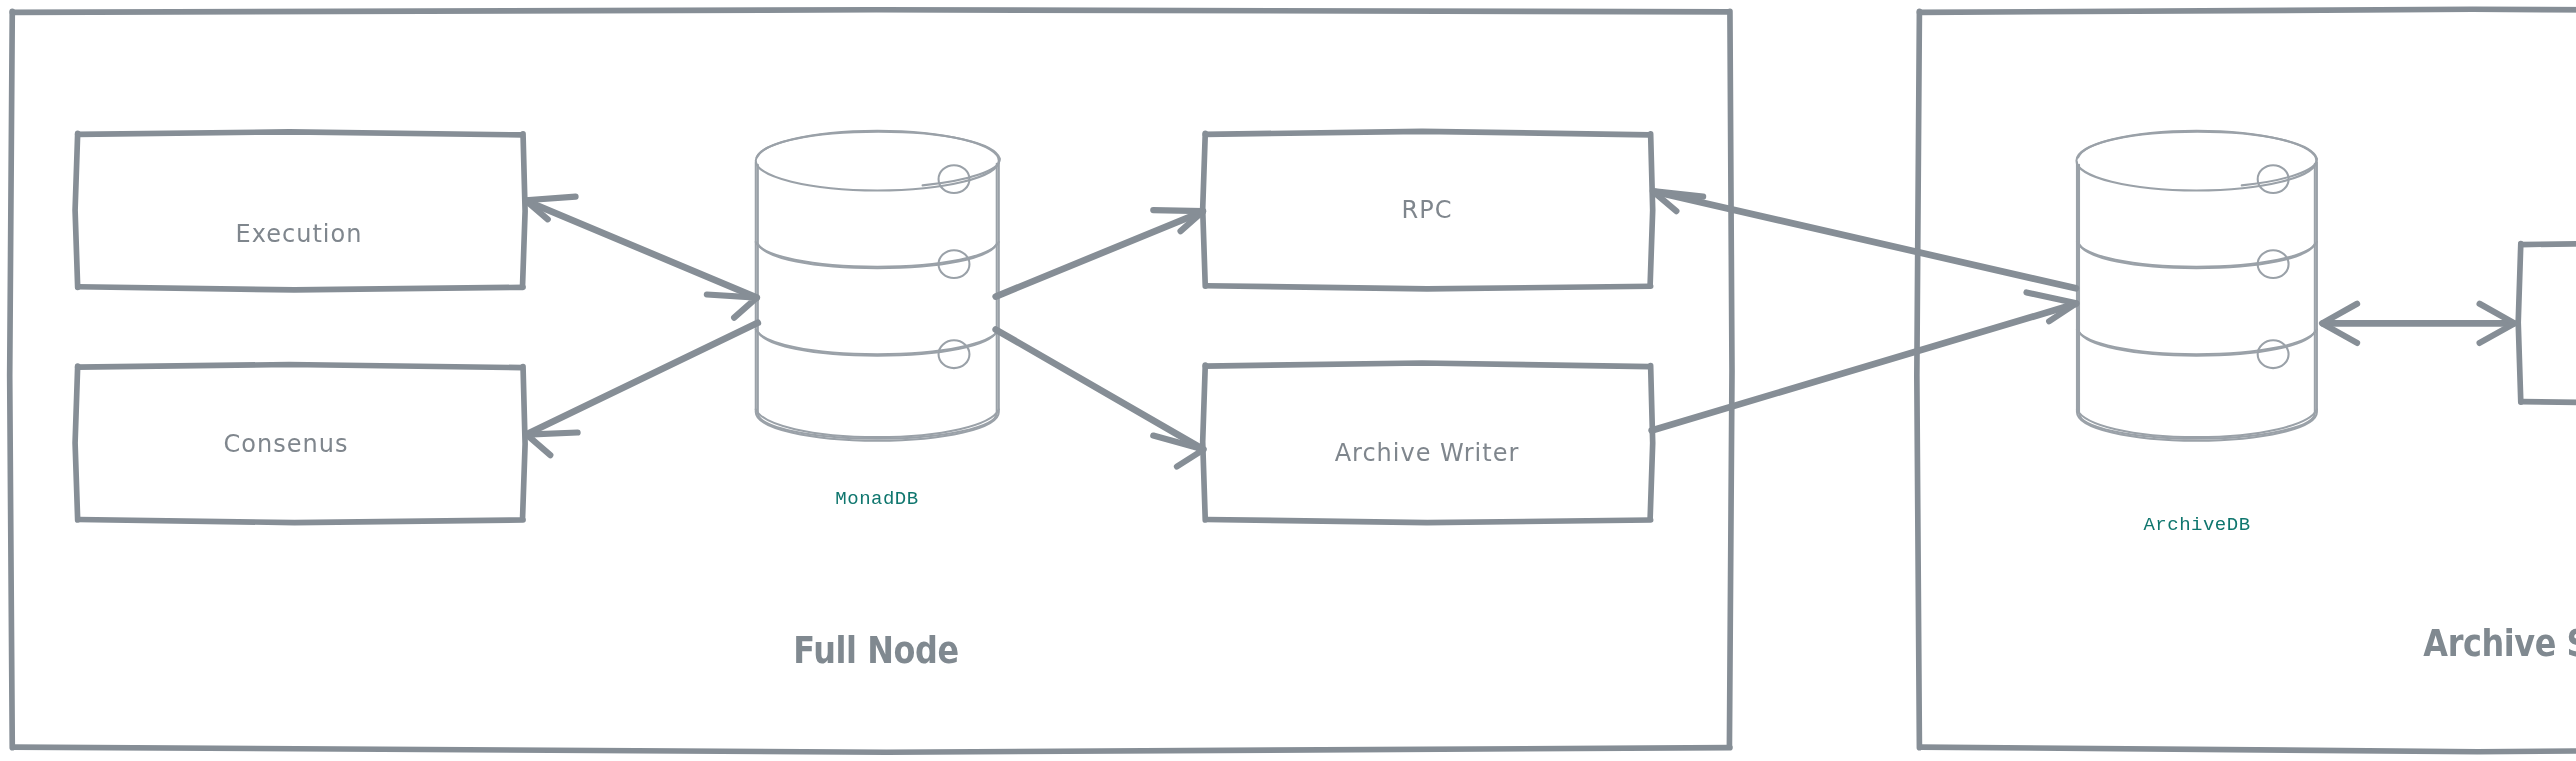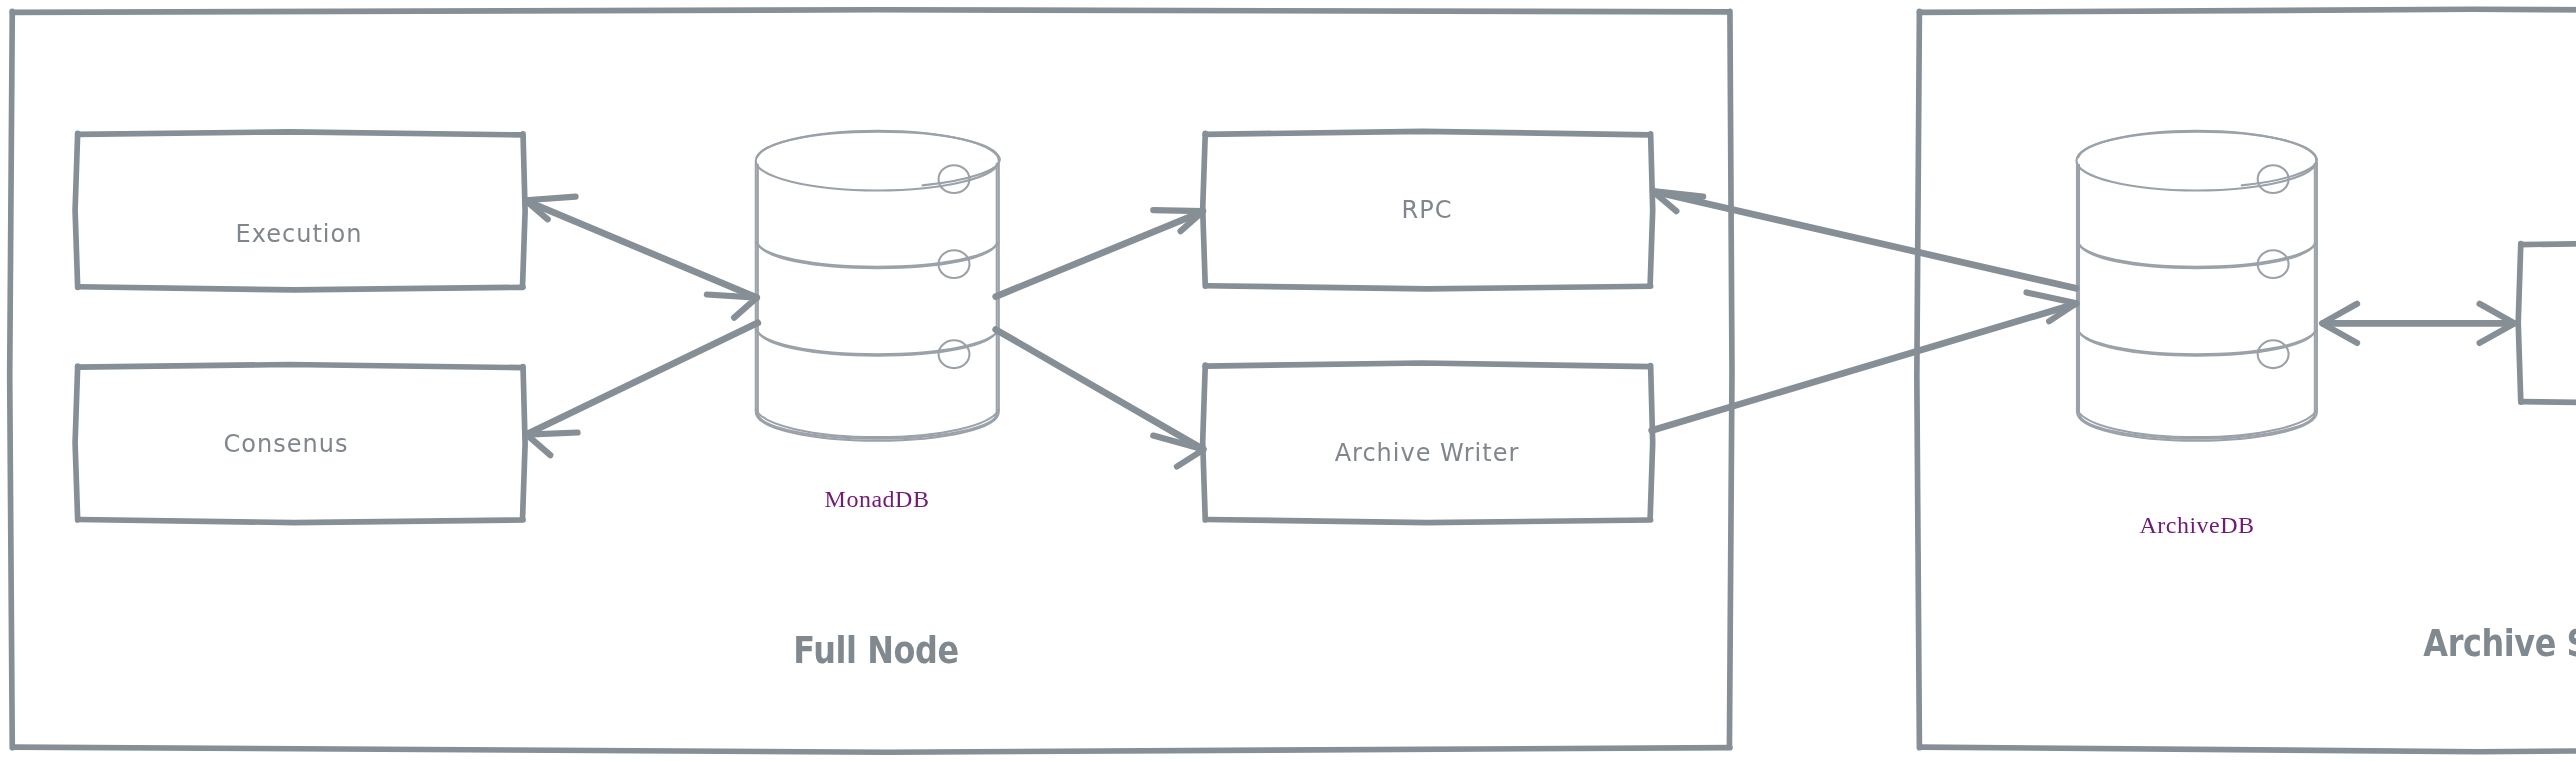--- a/index.html
+++ b/index.html
@@ -19,23 +19,23 @@
     font-family:"DejaVu Sans", sans-serif;
     font-size:24px;
     letter-spacing:1px;
     text-align:center;
     white-space:nowrap;
     transform:translate(-50%,-50%);
     pointer-events:none;
   }
   .db-label{
     position:absolute;
-    color:#701a75;
-    font-family:Liberation Serif, serif;
-    font-size:24px;
+    color:#0f766e;
+    font-family:Liberation Mono, monospace;
+    font-size:19px;
     letter-spacing:0.5px;
     text-align:center;
     white-space:nowrap;
     transform:translate(-50%,-50%);
   }
   .panel-title{
     position:absolute;
     color:#808990;
     font-family:"DejaVu Sans", sans-serif;
     font-weight:bold;

